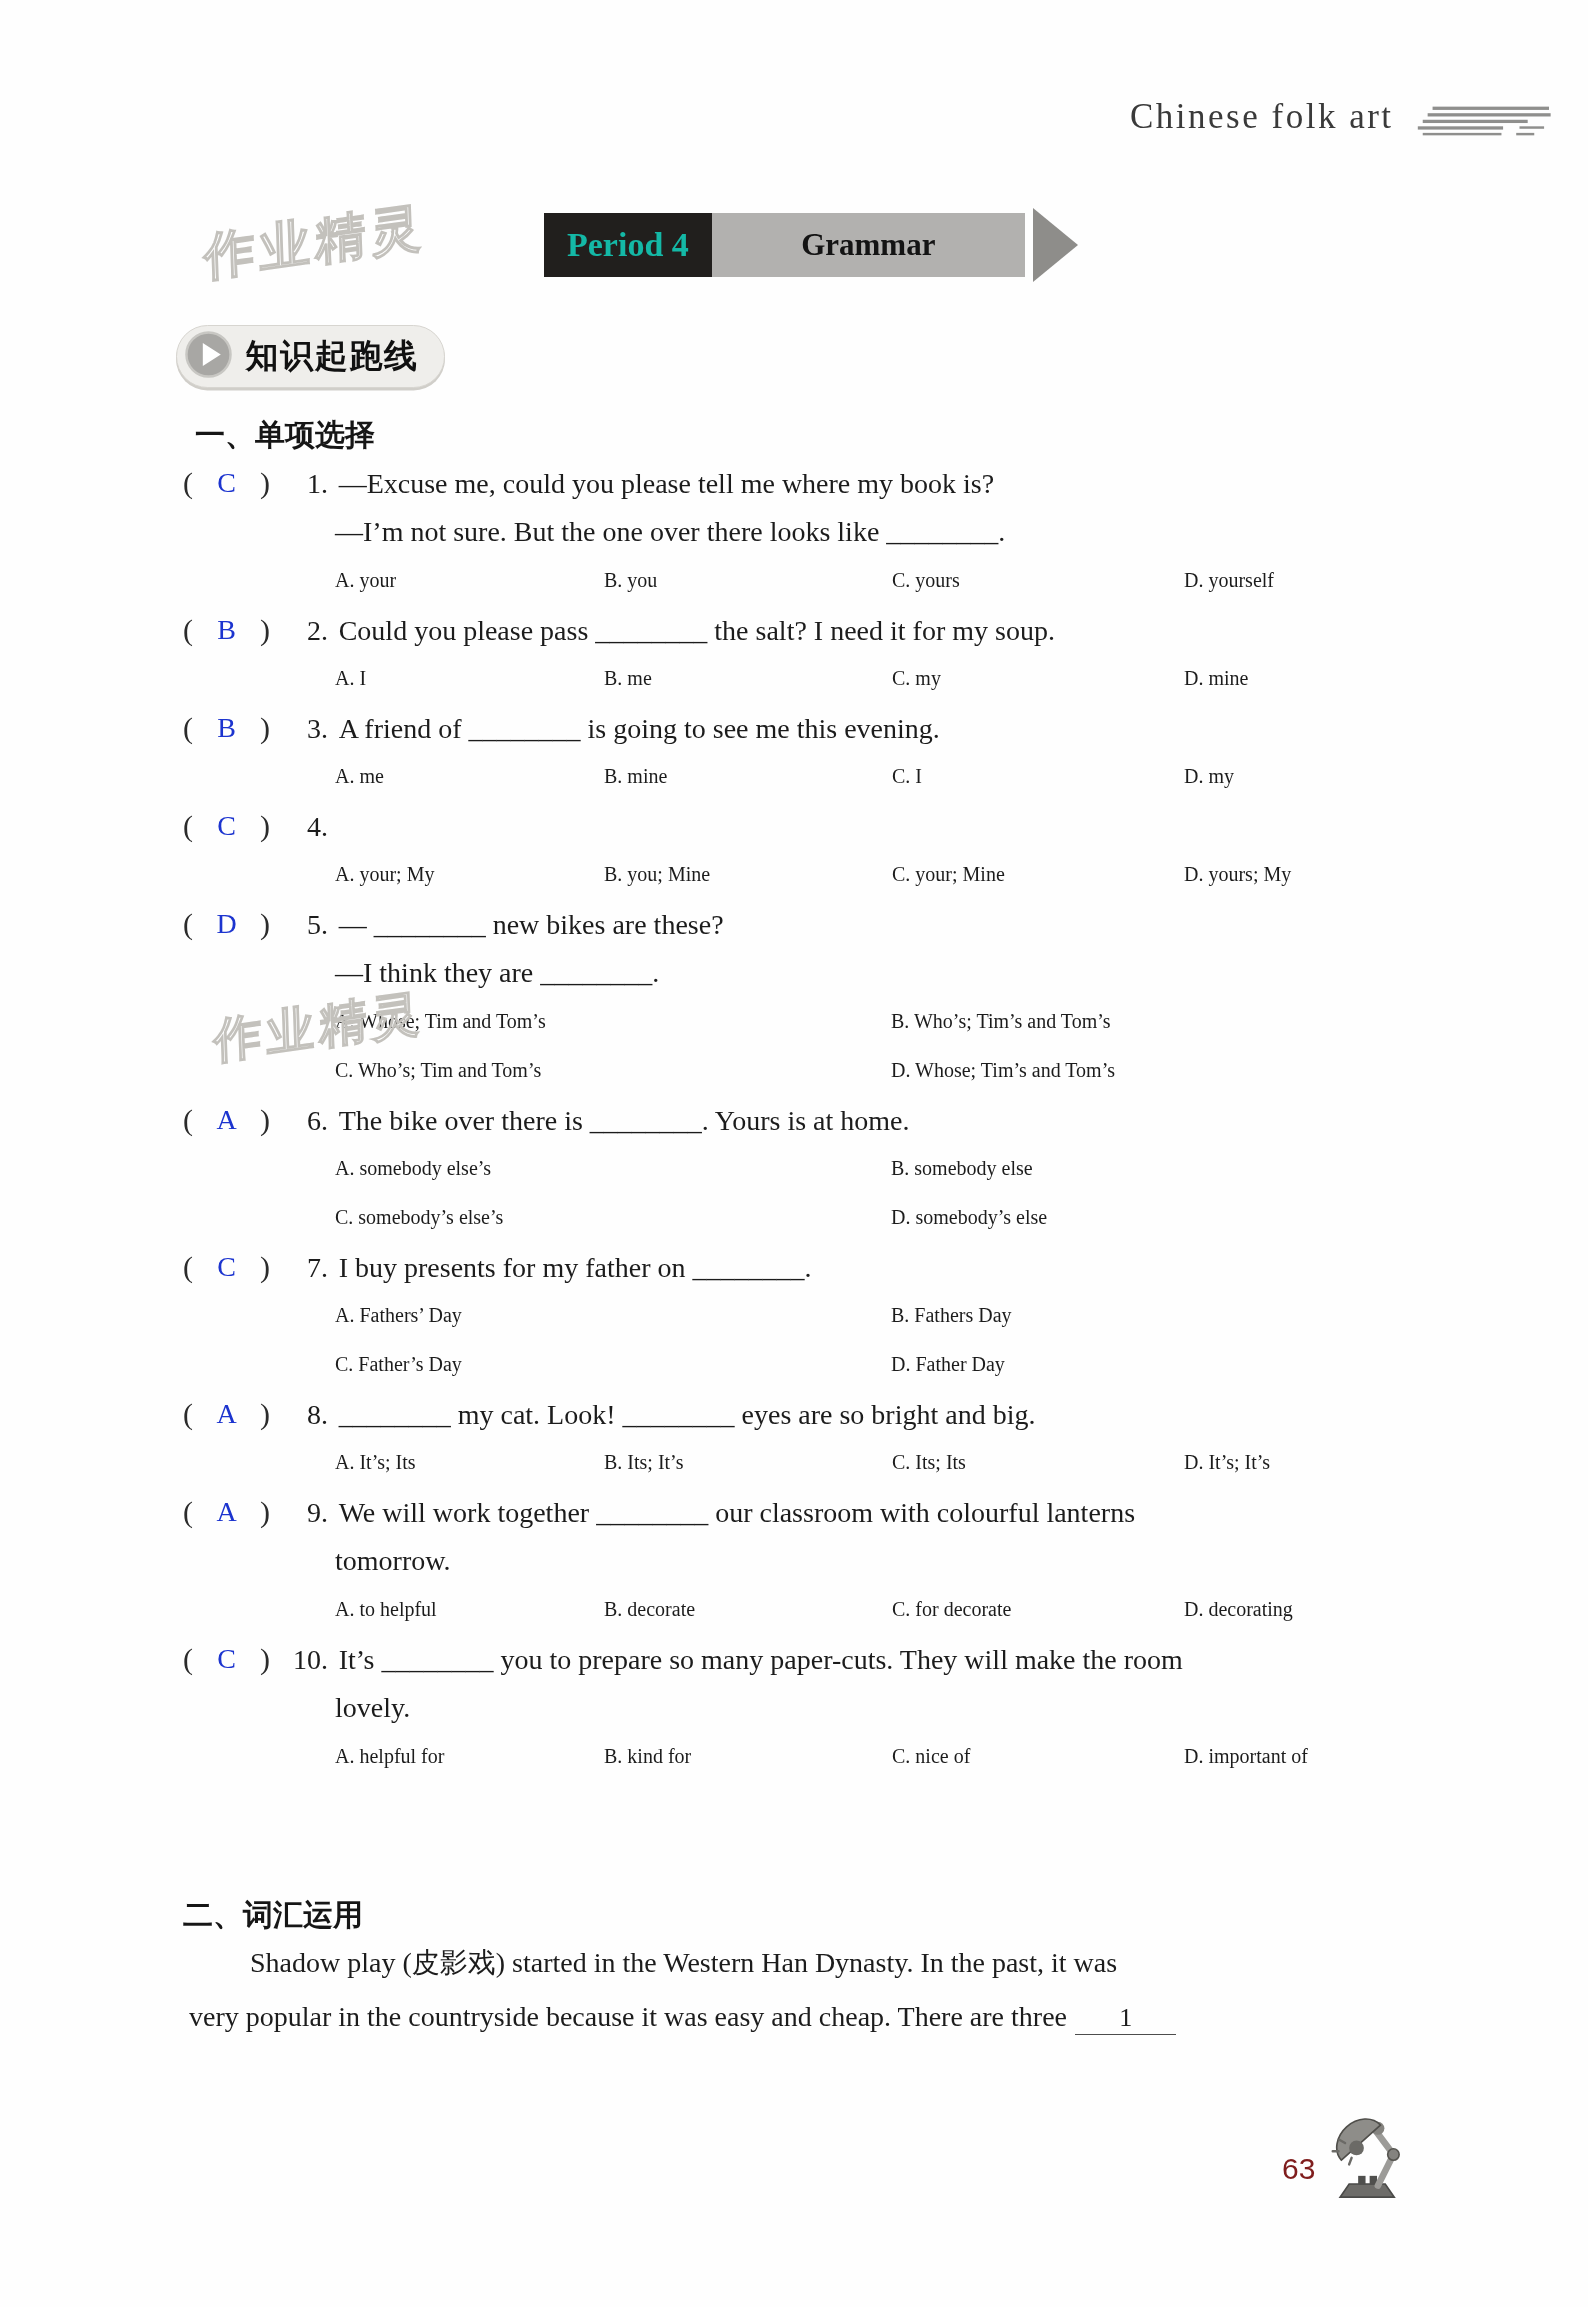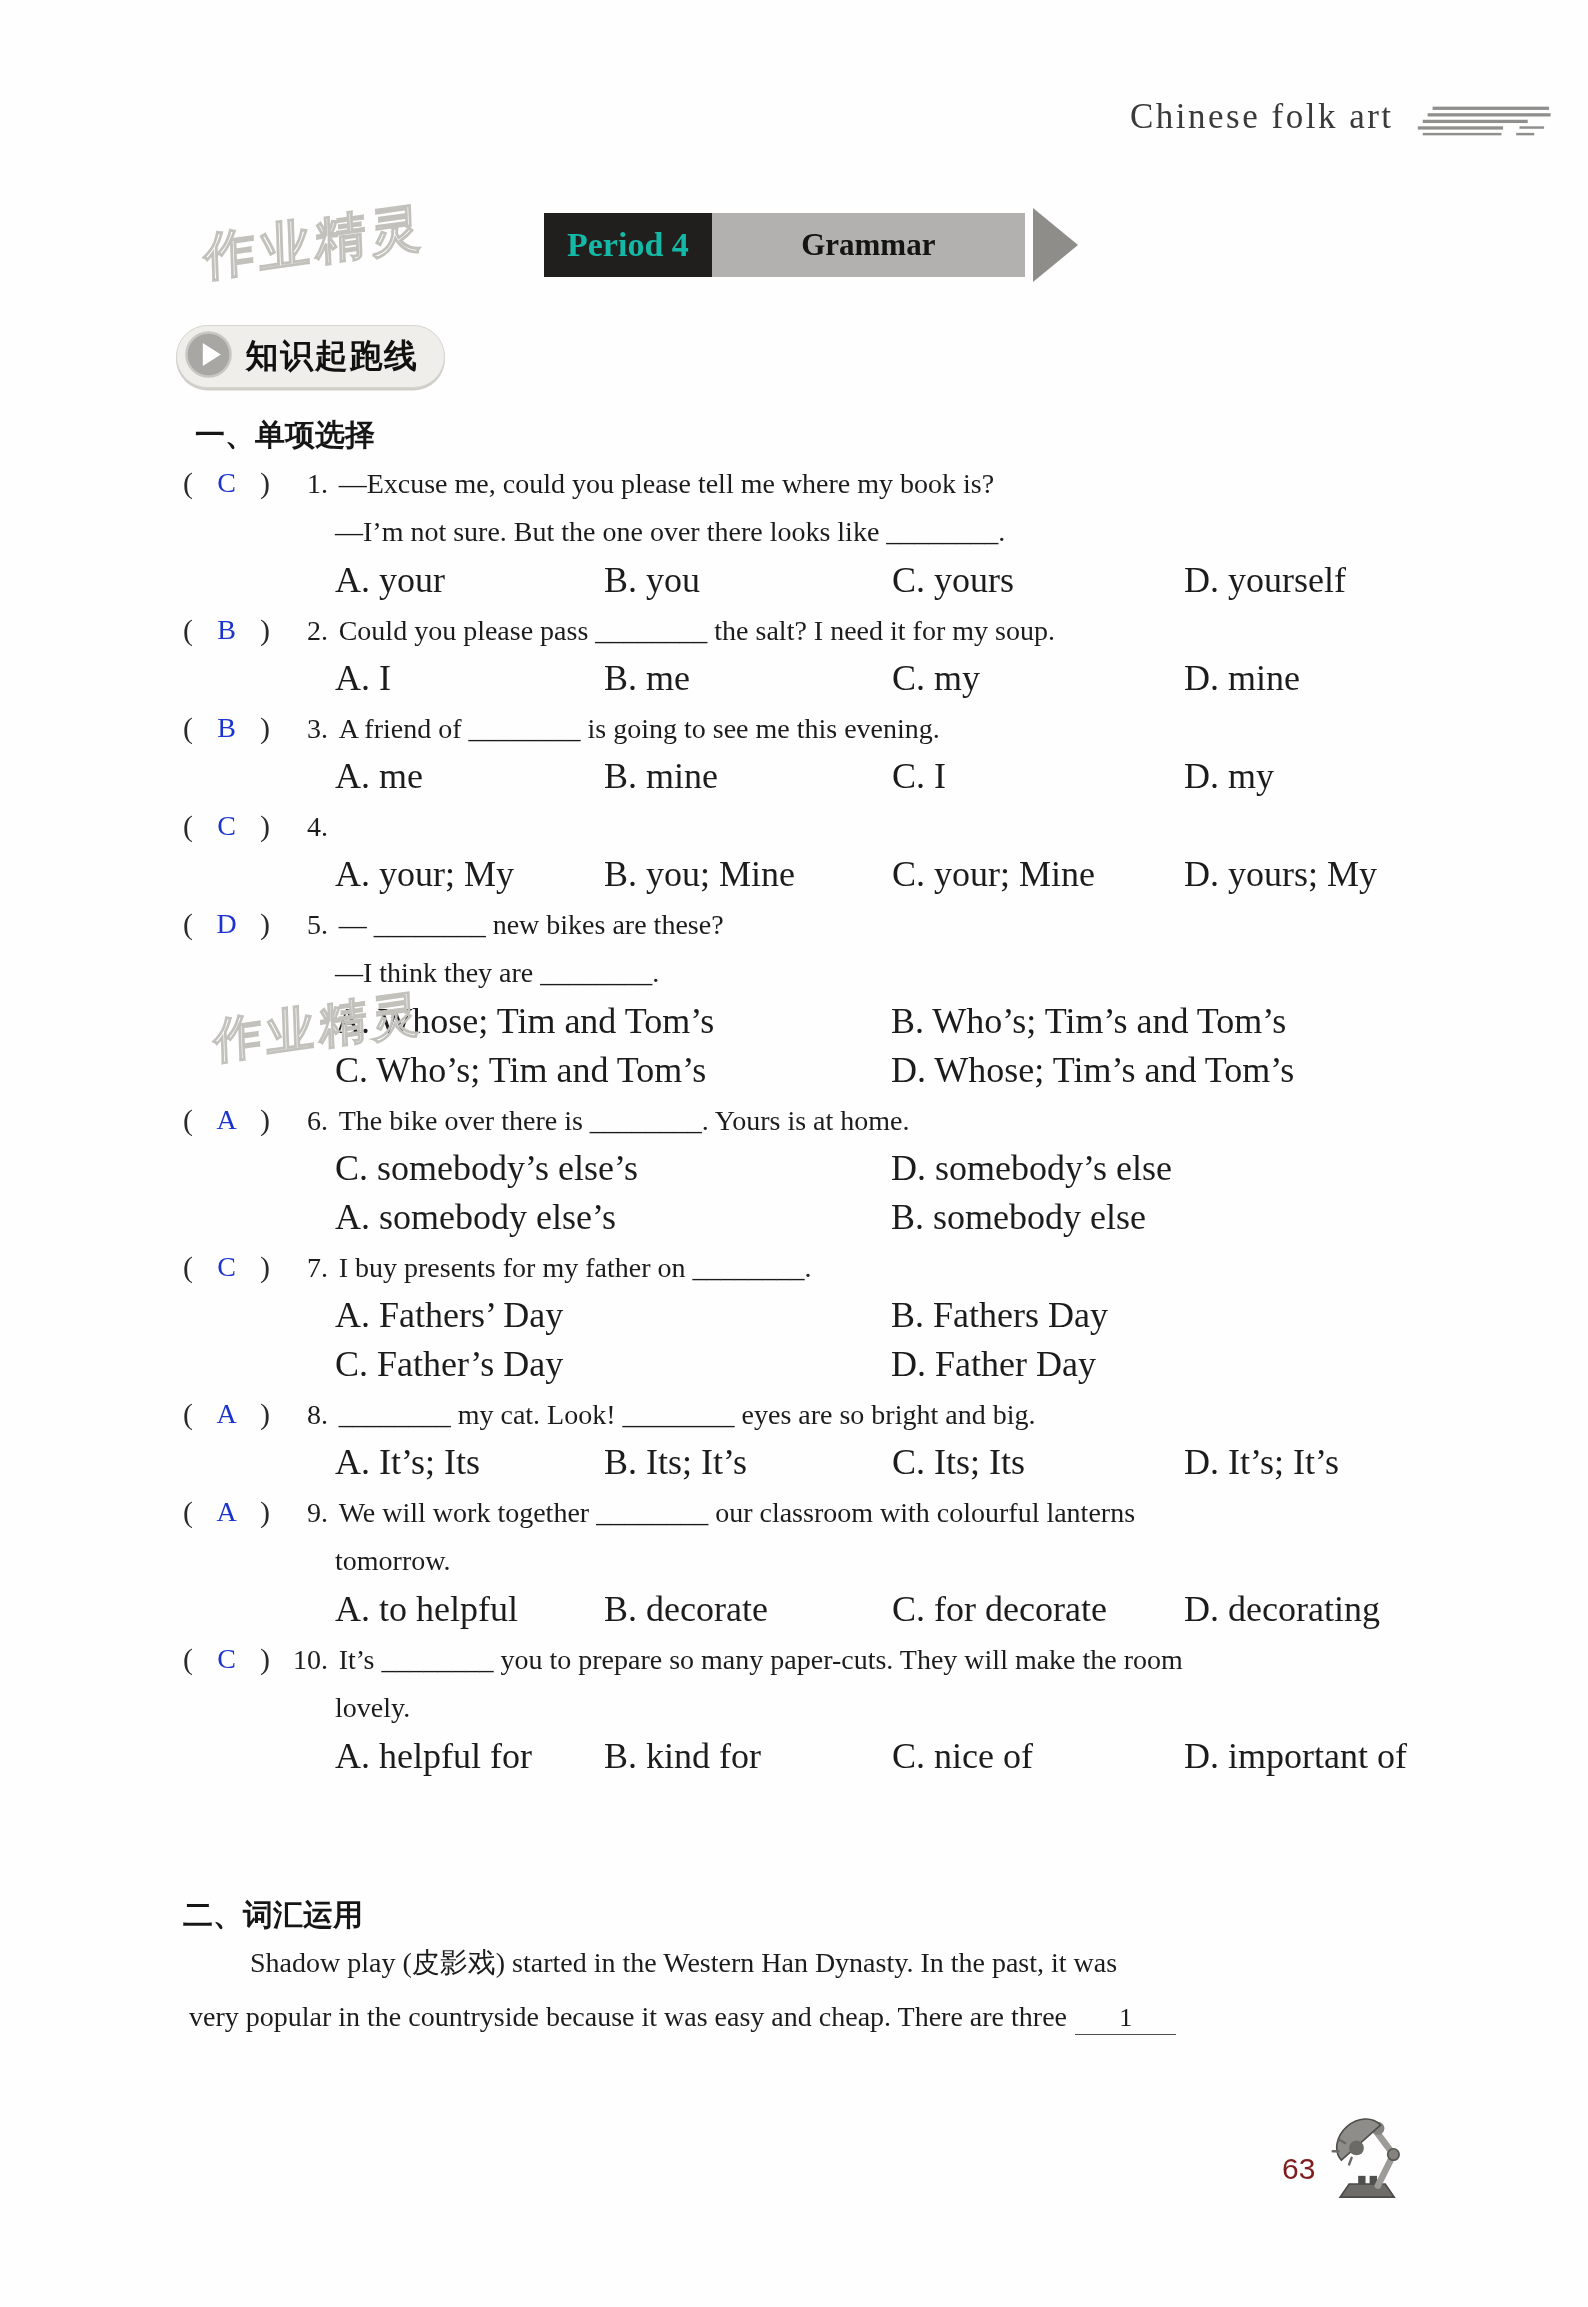--- a/index.html
+++ b/index.html
@@ -70,21 +70,21 @@
   .q-line { height:49px; line-height:49px; font-size:28px; white-space:nowrap; }
   .q-first { display:flex; align-items:baseline; }
   .bracket {
     display:inline-flex; width:87px; justify-content:space-between;
     font-size:30px; color:#2b2b2b; flex:none;
   }
   .ans { color:#1c34cf; font-size:28px; }
   .qnum { display:inline-block; width:58px; text-align:right; flex:none; }
   .q-first .qtext { margin-left:10.7px; }
   .q-cont { padding-left:152px; }
-  .opts { display:flex; padding-left:152px; height:49px; line-height:49px; font-size:36px; white-space:nowrap; }
+  .opts { display:flex; padding-left:152px; height:49px; line-height:49px; font-size:20px; white-space:nowrap; }
   .cols-4 .opt:nth-child(1) { width:269px; }
   .cols-4 .opt:nth-child(2) { width:288px; }
   .cols-4 .opt:nth-child(3) { width:292px; }
   .cols-2 .opt:nth-child(1) { width:556px; }
 
   
   .para { position:absolute; left:189px; top:1936px; width:1236px; font-size:28px; }
   .para-line { height:54px; line-height:54px; white-space:nowrap; }
   .para-line.indent { text-indent:61px; }
   .inline-blank {
@@ -232,26 +232,26 @@
         <div class="q-line q-first">
           <span class="bracket">
             <span>(</span>
             <span class="ans">A</span>
             <span>)</span>
           </span>
           <span class="qnum">6.</span>
           <span class="qtext">The bike over there is ________. Yours is at home.</span>
         </div>
         <div class="opts cols-2">
+          <span class="opt">A. somebody else’s</span>
+          <span class="opt">B. somebody else</span>
+        </div>
+        <div class="opts cols-2">
           <span class="opt">C. somebody’s else’s</span>
           <span class="opt">D. somebody’s else</span>
-        </div>
-        <div class="opts cols-2">
-          <span class="opt">A. somebody else’s</span>
-          <span class="opt">B. somebody else</span>
         </div>
       </div>
       <div class="q">
         <div class="q-line q-first">
           <span class="bracket">
             <span>(</span>
             <span class="ans">C</span>
             <span>)</span>
           </span>
           <span class="qnum">7.</span>

